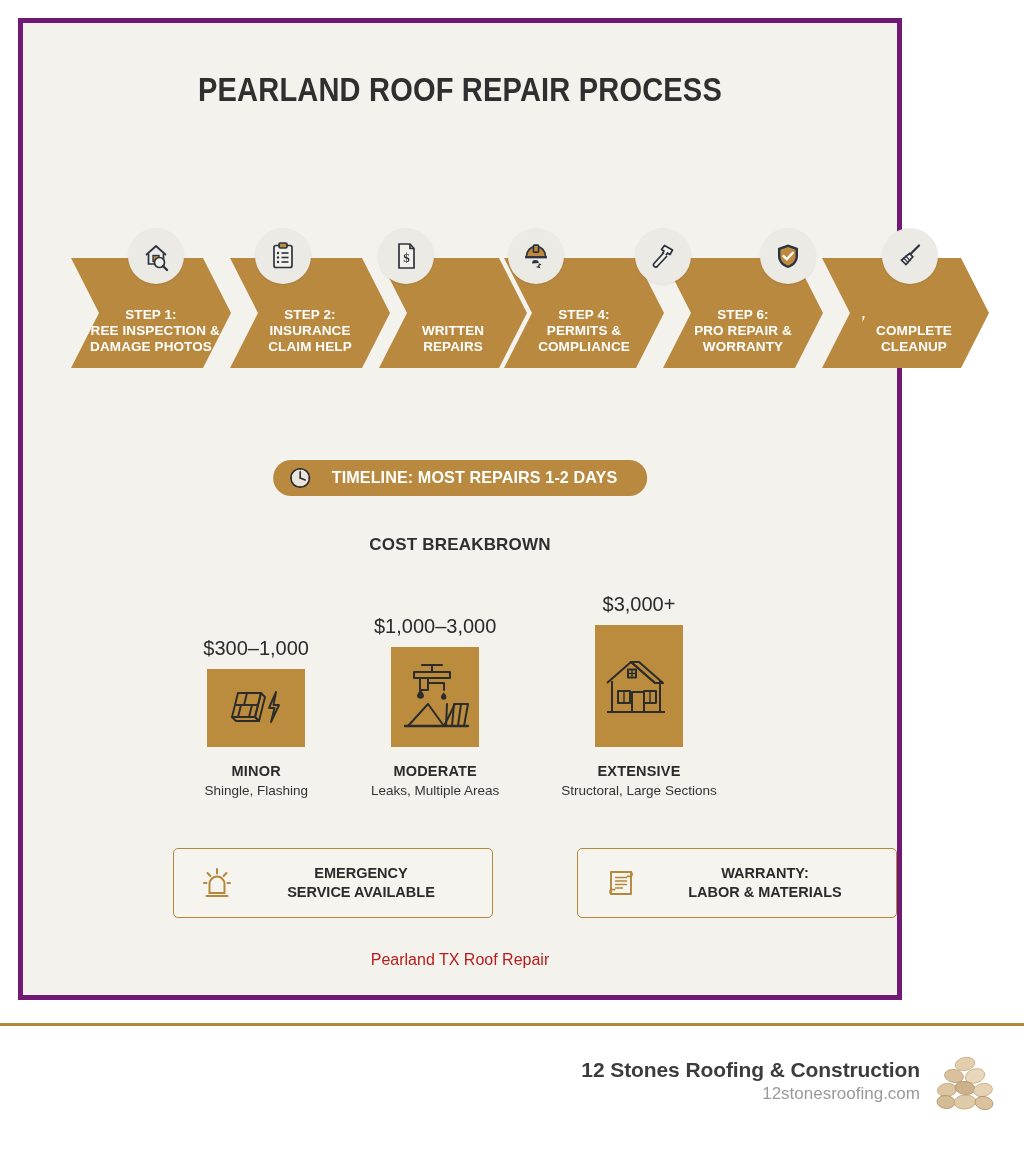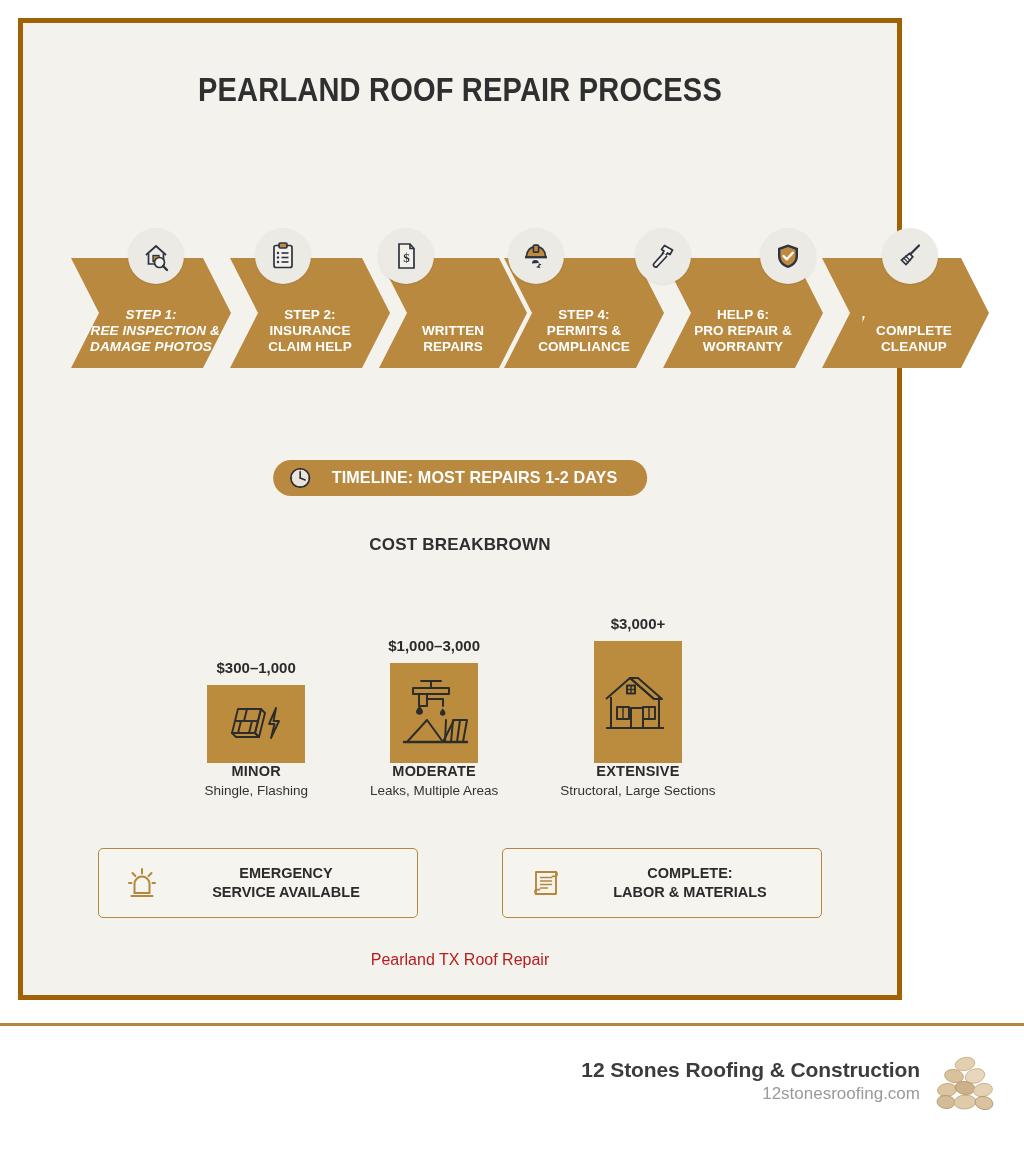--- a/index.html
+++ b/index.html
@@ -22,21 +22,21 @@
   }
 
   
   .card {
     position: absolute;
     left: 18px;
     top: 18px;
     width: 884px;
     height: 982px;
     box-sizing: border-box;
-    border: 5px solid #a16207;
+    border: 5px solid #701a75;
     background: #f4f2ed;
   }
   .card-inner {
     position: relative;
     width: 100%;
     height: 100%;
   }
 
   
   .title {
@@ -68,21 +68,20 @@
     background: #b8893f;
     -webkit-clip-path: polygon(0 0, calc(100% - 28px) 0, 100% 50%, calc(100% - 28px) 100%, 0 100%, 28px 50%);
     clip-path: polygon(0 0, calc(100% - 28px) 0, 100% 50%, calc(100% - 28px) 100%, 0 100%, 28px 50%);
     display: flex;
     align-items: flex-end;
     justify-content: center;
   }
   .chev.first {
     -webkit-clip-path: polygon(0 0, calc(100% - 28px) 0, 100% 50%, calc(100% - 28px) 100%, 0 100%, 28px 50%);
     clip-path: polygon(0 0, calc(100% - 28px) 0, 100% 50%, calc(100% - 28px) 100%, 0 100%, 28px 50%);
-    font-style: italic;
   }
   .chev-label {
     width: 150px;
     text-align: center;
     color: #ffffff;
     font-size: 13.5px;
     font-weight: bold;
     line-height: 1.18;
     letter-spacing: 0.1px;
     padding-bottom: 13px;
@@ -148,52 +147,52 @@
     justify-content: center;
     align-items: flex-end;
     gap: 62px;
   }
   .cost-item {
     display: flex;
     flex-direction: column;
     align-items: center;
   }
   .cost-price {
-    font-size: 15px;
-    font-weight: bold;
+    font-size: 20px;
+    font-weight: normal;
     color: #2b2b2b;
     margin-bottom: 9px;
   }
   .cost-box {
     background: #bb8c3d;
     display: flex;
     align-items: center;
     justify-content: center;
   }
   .cost-name {
-    margin-top: 0;
+    margin-top: 16px;
     font-size: 14.5px;
     font-weight: bold;
     color: #2b2b2b;
     letter-spacing: 0.2px;
   }
   .cost-desc {
     margin-top: 4px;
     font-size: 13.5px;
     color: #333333;
   }
 
   
   .features {
     position: absolute;
     top: 825px;
     left: 0;
     width: 100%;
     display: flex;
-    justify-content: center;
+    justify-content: flex-end;
     gap: 84px;
   }
   .feature {
     width: 320px;
     height: 70px;
     box-sizing: border-box;
     border: 1.6px solid #b5873c;
     border-radius: 5px;
     background: #f6f4ef;
     display: flex;
@@ -330,21 +329,21 @@
           <svg width="30" height="30" viewBox="0 0 30 30" fill="none" stroke="#2c3340" stroke-width="1.7">
             <path d="M5.5 16 C5.5 9.5 9.5 5.5 15 5.5 C20.5 5.5 24.5 9.5 24.5 16 Z" fill="#c08a3e"></path>
             <rect x="12.4" y="4.2" width="5.2" height="7" rx="1" fill="#c08a3e"></rect>
             <line x1="4" y1="16.3" x2="26" y2="16.3" stroke-width="2.1"></line>
             <path d="M11 22.5 a3.4 3.4 0 1 1 3.4 3.4 l5 1.4 l-1.2 -2.6 l2.4 -1.2 l-3.2 -1.6 z" fill="#2c3340" stroke="none"></path>
           </svg>
         </div>
 
         <div class="chev" style="left:610px; width:160px;">
           <div class="chev-label">
-            <div>HELP 6:</div>
+            <div>STEP 6:</div>
             <div>PRO REPAIR &amp;</div>
             <div>WORRANTY</div>
           </div>
         </div>
         <div class="step-icon" style="left:582px;">
           <svg width="30" height="30" viewBox="0 0 30 30" fill="none" stroke="#2c3340" stroke-width="1.7" stroke-linejoin="round">
             <path d="M16.5 4.5 L24.5 9 L22 13.5 L19.5 12 L18 14.5 L14.5 12.5 L16 10 L13.5 8.5 Z" fill="#f4f1ea"></path>
             <path d="M15.5 12 L6 22.5 a2.2 2.2 0 0 0 3.2 3 L19 15" fill="#f4f1ea"></path>
           </svg>
         </div>
@@ -492,21 +491,21 @@
               <path d="M11 10 H31 V32 H11 Z" fill="none"></path>
               <path d="M31 10 a3 3 0 0 1 0 4.4 H27.5" fill="none"></path>
               <path d="M11 32 a3 3 0 0 1 0 -4.4 H14.5" fill="none"></path>
               <line x1="15.5" y1="15.5" x2="26.5" y2="15.5" stroke-width="1.5"></line>
               <line x1="15.5" y1="19" x2="26.5" y2="19" stroke-width="1.5"></line>
               <line x1="15.5" y1="22.5" x2="26.5" y2="22.5" stroke-width="1.5"></line>
               <line x1="15.5" y1="26" x2="22.5" y2="26" stroke-width="1.5"></line>
             </svg>
           </span>
           <span class="feature-text">
-            <span>COMPLETE:</span><br>
+            <span>WARRANTY:</span><br>
             <span>LABOR &amp; MATERIALS</span>
           </span>
         </div>
 
       </div>
 
       <div class="card-footer">Pearland TX Roof Repair</div>
 
     </div>
   </div>

